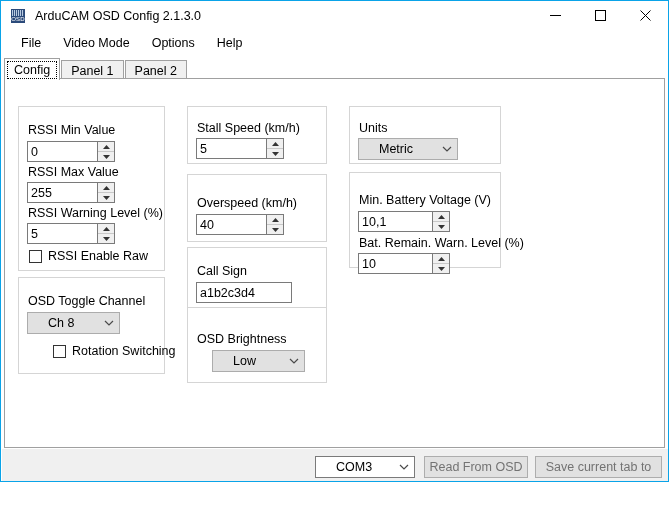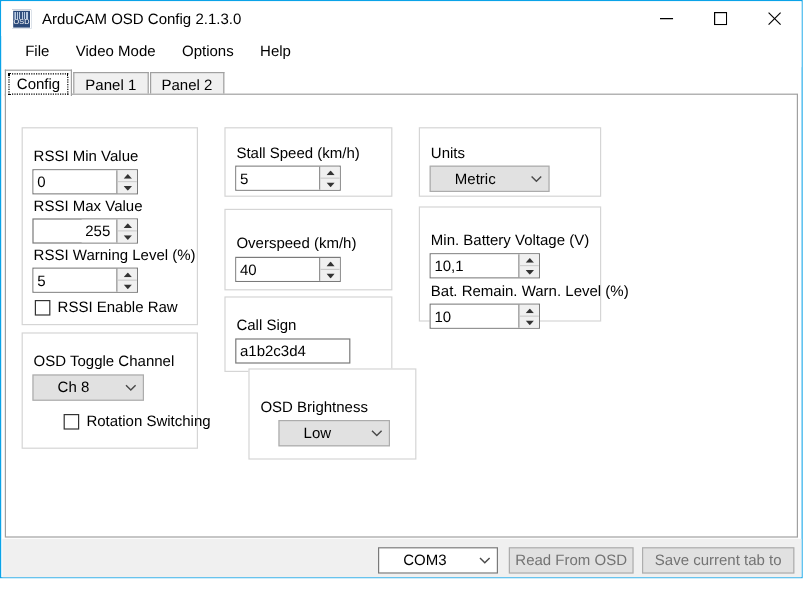--- a/index.html
+++ b/index.html
@@ -377,21 +377,21 @@
           </div>
           <div class="b down">
             <svg width="7" height="4" viewBox="0 0 7 4">
                 <polygon points="0,0 7,0 3.5,4" fill="#333"></polygon>
               </svg>
           </div>
         </div>
       </div>
 
       <div class="lbl" style="left:9px; top:58px;">RSSI Max Value</div>
-      <div class="spin" style="left:8px; top:75px; width:88px; height:21px;padding-left:40px;">
+      <div class="spin" style="left:8px; top:75px; width:88px; height:21px;">
         <div class="val">255</div>
         <div class="btns">
           <div class="b up">
             <svg width="7" height="4" viewBox="0 0 7 4">
                 <polygon points="3.5,0 7,4 0,4" fill="#333"></polygon>
               </svg>
           </div>
           <div class="b down">
             <svg width="7" height="4" viewBox="0 0 7 4">
                 <polygon points="0,0 7,0 3.5,4" fill="#333"></polygon>
@@ -475,21 +475,21 @@
           </div>
         </div>
       </div>
     </div>
 
     <div class="group" style="left:182px; top:168px; width:140px; height:63px;">
       <div class="lbl" style="left:9px; top:16px;">Call Sign</div>
       <div class="txtbox" style="left:8px; top:34px; width:96px; height:21px;">a1b2c3d4</div>
     </div>
 
-    <div class="group" style="left:182px; top:228px; width:140px; height:76px;margin-left:20px;">
+    <div class="group" style="left:182px; top:228px; width:140px; height:76px;">
       <div class="lbl" style="left:9px; top:24px;">OSD Brightness</div>
       <div class="combo" style="left:24px; top:42px; width:93px; height:22px;align-items:center;">
         <span class="ctext">Low</span>
         <span class="carrow">
           <svg width="10" height="6" viewBox="0 0 10 6">
               <polyline points="1,1 5,5 9,1" fill="none" stroke="#4a4a4a" stroke-width="1.2"></polyline>
             </svg>
         </span>
       </div>
     </div>

